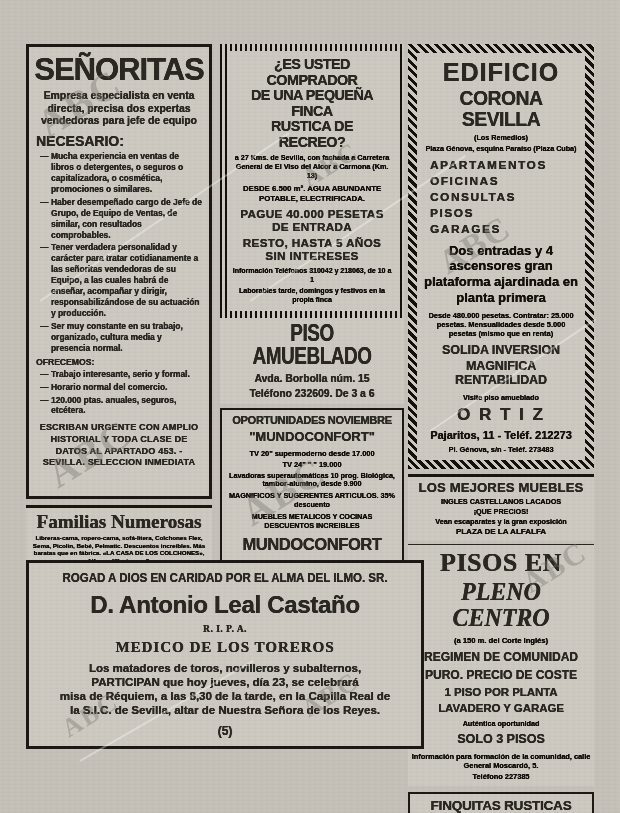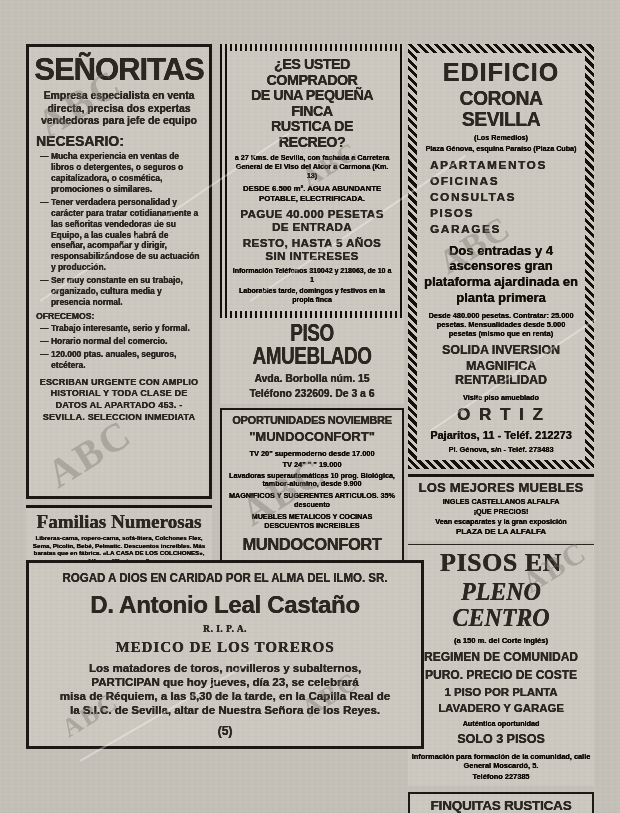--- a/index.html
+++ b/index.html
@@ -128,20 +128,21 @@
 
   <div class="col" style="left:26px; top:44px; width:186px;">
 
     <div class="ad box-plain" style="padding:4px 5px 5px 5px; min-height:440px; border-width:3px;">
       <div class="hdl blur-txt" style="font-size:31px; margin:3px 0 5px 0; letter-spacing:-1px;">SEÑORITAS</div>
       <div class="ctr bd blur-txt" style="font-size:10.4px; line-height:1.22; margin-bottom:5px;">Empresa especialista en venta directa, precisa dos expertas vendedoras para jefe de equipo</div>
 
       <div class="bd blur-txt" style="font-size:14px; margin:2px 0 1px 2px;">NECESARIO:</div>
       <ul class="dash sm bd blur-txt">
         <li>Mucha experiencia en ventas de libros o detergentes, o seguros o capitalizadora, o cosmética, promociones o similares.</li>
+        <li>Haber desempeñado cargo de Jefe de Grupo, de Equipo de Ventas, de similar, con resultados comprobables.</li>
         <li>Tener verdadera personalidad y carácter para tratar cotidianamente a las señoritas vendedoras de su Equipo, a las cuales habrá de enseñar, acompañar y dirigir, responsabilizándose de su actuación y producción.</li>
         <li>Ser muy constante en su trabajo, organizado, cultura media y presencia normal.</li>
       </ul>
 
       <div class="bd blur-txt" style="font-size:8.6px; margin:3px 0 1px 2px;">OFRECEMOS:</div>
       <ul class="dash sm bd blur-txt">
         <li>Trabajo interesante, serio y formal.</li>
         <li>Horario normal del comercio.</li>
         <li>120.000 ptas. anuales, seguros, etcétera.</li>
       </ul>
@@ -221,21 +222,21 @@
 
       <div class="ctr xs bd blur-txt smear" style="margin-top:6px;">Visite piso amueblado</div>
       <div class="ctr bd blur-txt" style="font-size:17px; margin-top:3px; letter-spacing:2px;">O R T I Z</div>
       <div class="ctr tiny bd blur-txt smear" style="margin-top:4px; font-size:11px;">Pajaritos, 11    -    Teléf. 212273</div>
       <div class="ctr tiny bd blur-txt smear" style="margin-top:2px; font-size:7.4px;">Pl. Génova, s/n  -  Teléf. 273483</div>
     </div>
 
     <div class="rule-thick" style="margin-top:5px;"></div>
     <div class="ad" style="padding:3px 2px 4px 2px;">
       <div class="ctr bd blur-txt" style="font-size:13px; letter-spacing:0.2px;">LOS MEJORES MUEBLES</div>
-      <div class="ctr xs bd blur-txt smear" style="margin-top:2px;">INGLES  CASTELLANOS  ALFALFA</div>
+      <div class="ctr xs bd blur-txt smear" style="margin-top:2px;">INGLES  CASTELLANOS  LACADOS</div>
       <div class="ctr xs bd blur-txt smear" style="margin-top:1px;">¡QUE PRECIOS!</div>
       <div class="ctr xs bd blur-txt smear" style="margin-top:1px;">Vean escaparates y la gran exposición</div>
       <div class="ctr xs bd blur-txt smear" style="margin-top:1px; font-size:8px;">PLAZA DE LA ALFALFA</div>
     </div>
     <div class="rule-thin" style="margin-top:3px;"></div>
 
     <div class="ad" style="padding:5px 2px 5px 2px;">
       <div class="serif-hdl blur-txt" style="font-size:26px; letter-spacing:0.5px;">PISOS EN</div>
       <div class="serif-hdl blur-txt" style="font-size:26px; margin-top:3px;font-style:italic;">
         <span class="cond9">PLENO CENTRO</span>

